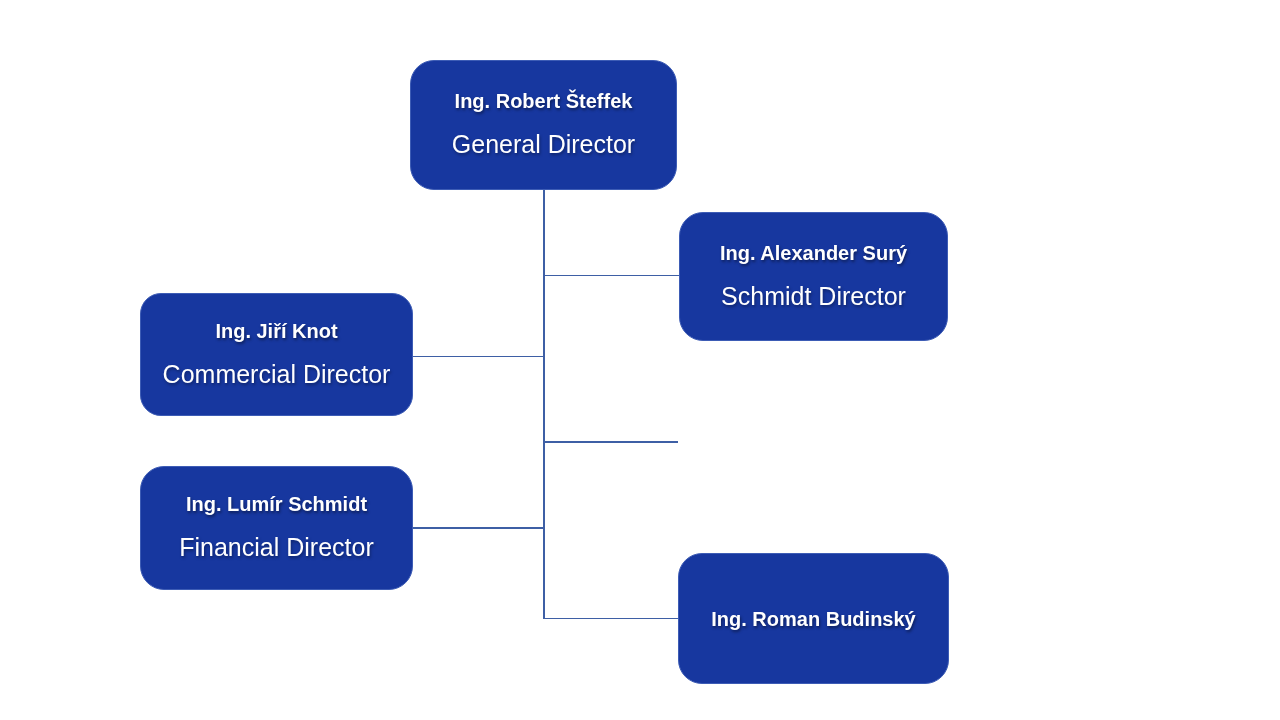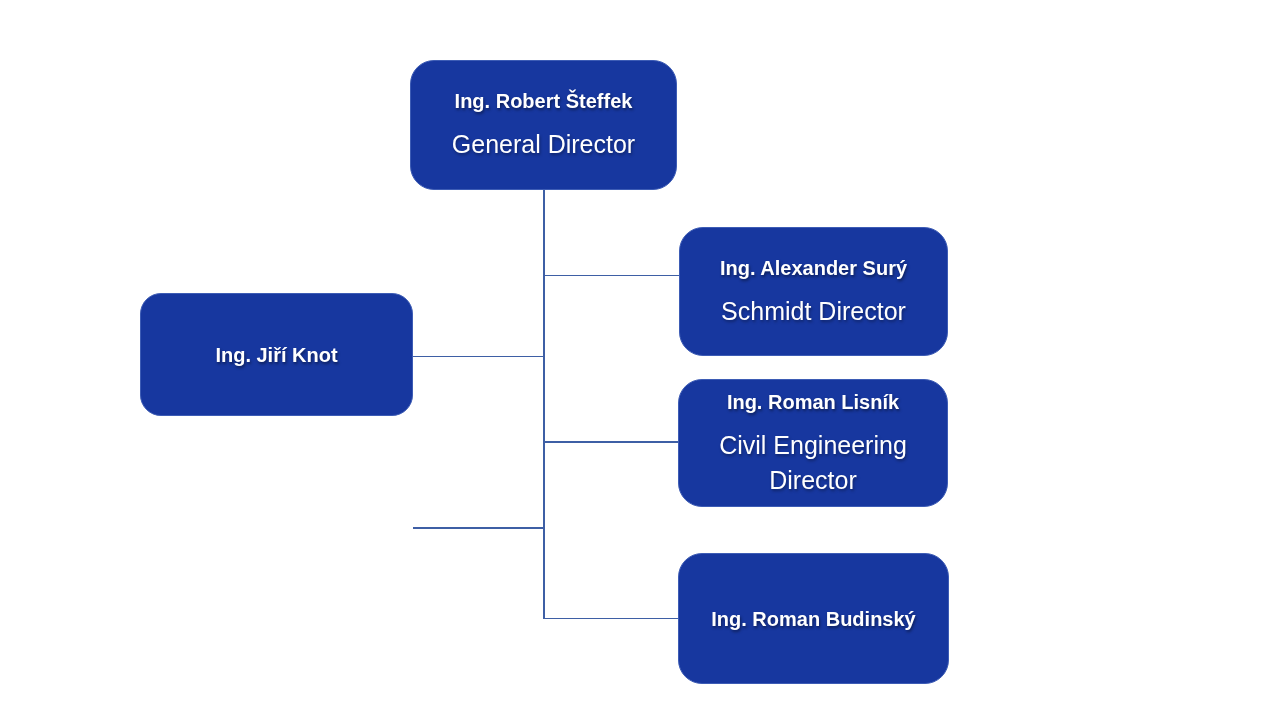--- a/index.html
+++ b/index.html
@@ -42,21 +42,21 @@
     text-shadow: 1px 2px 3px rgba(0,0,0,0.45);
   }
   .node .title {
     font-size: 25px;
     font-weight: normal;
     line-height: 1.38;
     text-shadow: 1px 2px 3px rgba(0,0,0,0.35);
   }
   
   #node-root     { left: 410px; top: 60px;  width: 267px; height: 130px; }
-  #node-sury     { left: 679px; top: 227px; width: 269px; height: 129px; }
+  #node-sury     { left: 679px; top: 212px; width: 269px; height: 129px; }
   #node-lisnik   { left: 678px; top: 379px; width: 270px; height: 128px; }
   #node-budinsky { left: 678px; top: 553px; width: 271px; height: 131px; gap: 30px; }
   #node-knot     { left: 140px; top: 293px; width: 273px; height: 123px; border-radius: 21px; }
   #node-schmidt  { left: 140px; top: 466px; width: 273px; height: 124px; }
   
   .connector {
     position: absolute;
     background: var(--connector);
   }
   #conn-trunk    { left: 543px;  top: 189px;   width: 1.6px;  height: 430px; }
@@ -78,27 +78,28 @@
   <div class="connector" id="conn-schmidt"></div>
   <div class="connector" id="conn-budinsky"></div>
 
   <div class="node" id="node-root">
     <span class="name">Ing. Robert Šteffek</span>
     <span class="title">General Director</span>
   </div>
 
   <div class="node" id="node-knot">
     <span class="name">Ing. Jiří Knot</span>
+    <span class="title">Commercial Director</span>
+  </div>
+  <div class="node" id="node-schmidt">
+    <span class="name">Ing. Lumír Schmidt</span>
+    <span class="title">Financial Director</span>
   </div>
 
   <div class="node" id="node-sury">
     <span class="name">Ing. Alexander Surý</span>
     <span class="title">Schmidt Director</span>
-  </div>
-  <div class="node" id="node-lisnik">
-    <span class="name">Ing. Roman Lisník</span>
-    <span class="title">Civil Engineering Director</span>
   </div>
   <div class="node" id="node-budinsky">
     <span class="name">Ing. Roman Budinský</span>
   </div>
 
 </div>
 
 </body></html>

